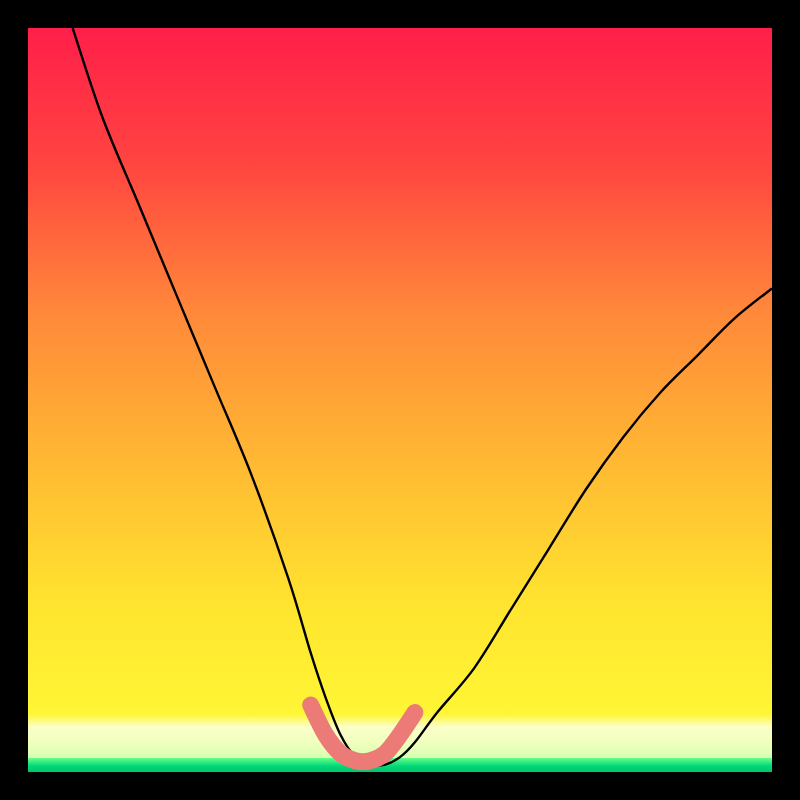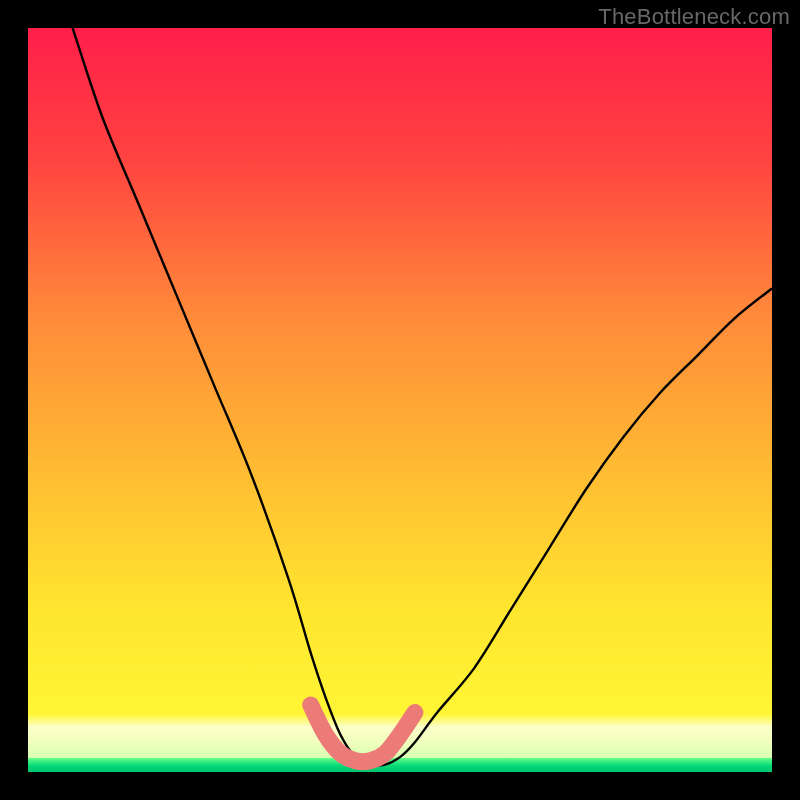--- a/index.html
+++ b/index.html
@@ -78,21 +78,20 @@
     stroke-linecap: round;
     stroke-linejoin: round;
     fill: none;
   }
 </style>
 </head>
 <body>
 
 <div class="frame">
 
-  <div class="watermark">TheBottleneck.com</div>
 
   <div class="plot-area">
 
     <svg class="gradient" viewBox="0 0 744 744" preserveAspectRatio="none">
       <defs>
         <linearGradient id="bg" x1="0" y1="0" x2="0" y2="1">
           <stop offset="0%" stop-color="#ff1f4a"></stop>
           <stop offset="18%" stop-color="#ff4440"></stop>
           <stop offset="38%" stop-color="#ff883a"></stop>
           <stop offset="58%" stop-color="#ffb833"></stop>

